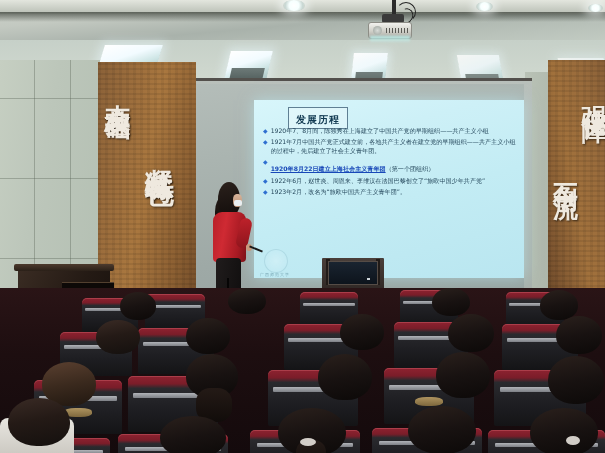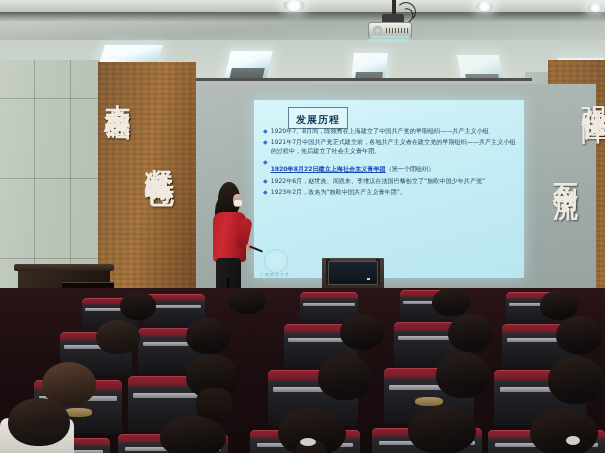--- a/index.html
+++ b/index.html
@@ -60,21 +60,21 @@
   #banner-right{left:548px;width:57px;height:292px;top:60px;
     background:linear-gradient(260deg,#8a6138 0%,#9a6c3c 25%,#a1713c 50%,#7d5530 80%,#5d3f22 100%);}
 
   .vtext{position:absolute;writing-mode:vertical-rl;text-orientation:upright;
     color:#efe9df;font-family:"DejaVu Serif","Liberation Serif",serif;font-weight:700;
     letter-spacing:3px;text-shadow:1px 1px 2px rgba(0,0,0,.55);z-index:4;}
 
   
   .screen-frame{position:absolute;left:196px;top:78px;width:336px;height:212px;
     background:linear-gradient(180deg,#b9c0bb,#a7b0aa);border-top:3px solid #53504c;}
-  .screen-surface{position:absolute;left:0;top:3px;width:400px;height:206px;
+  .screen-surface{position:absolute;left:0;top:3px;width:328px;height:206px;
     background:linear-gradient(170deg,#b4bdb9 0%,#aab4b0 30%,#9ea9a6 70%,#97a3a0 100%);}
 
   .slide{position:absolute;left:58px;top:16px;width:270px;height:178px;
     background:linear-gradient(165deg,#d8f6fb 0%,#cdf0f7 25%,#c3ecf4 55%,#b9e6f0 100%);
     box-shadow:0 0 14px rgba(190,245,255,.5);overflow:hidden;}
   .slide-title-box{position:absolute;left:34px;top:7px;padding:1px 7px;
     border:1px solid #5f7f93;background:rgba(255,255,255,.28);}
   .slide-title{color:#123a52;font-family:"DejaVu Serif","Liberation Serif",serif;
     font-weight:700;font-size:10px;letter-spacing:1px;}
   .bullets{position:absolute;left:9px;top:26px;width:254px;}

